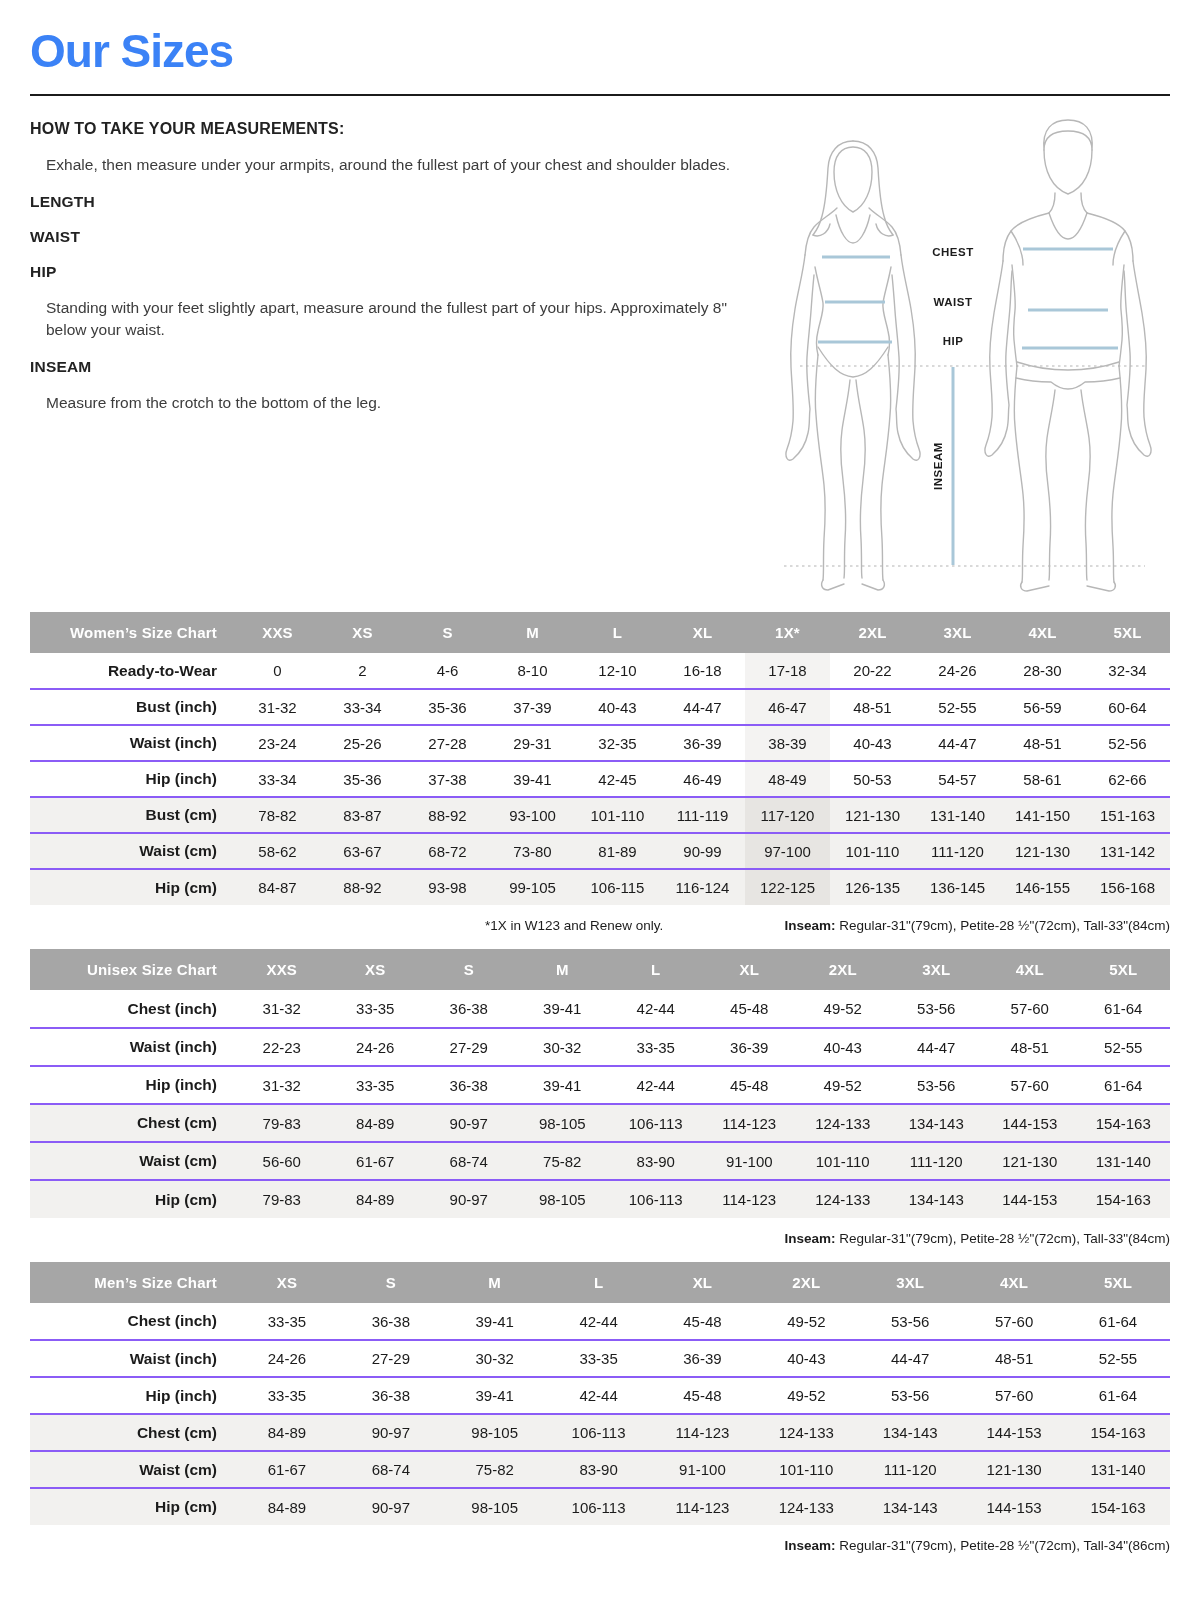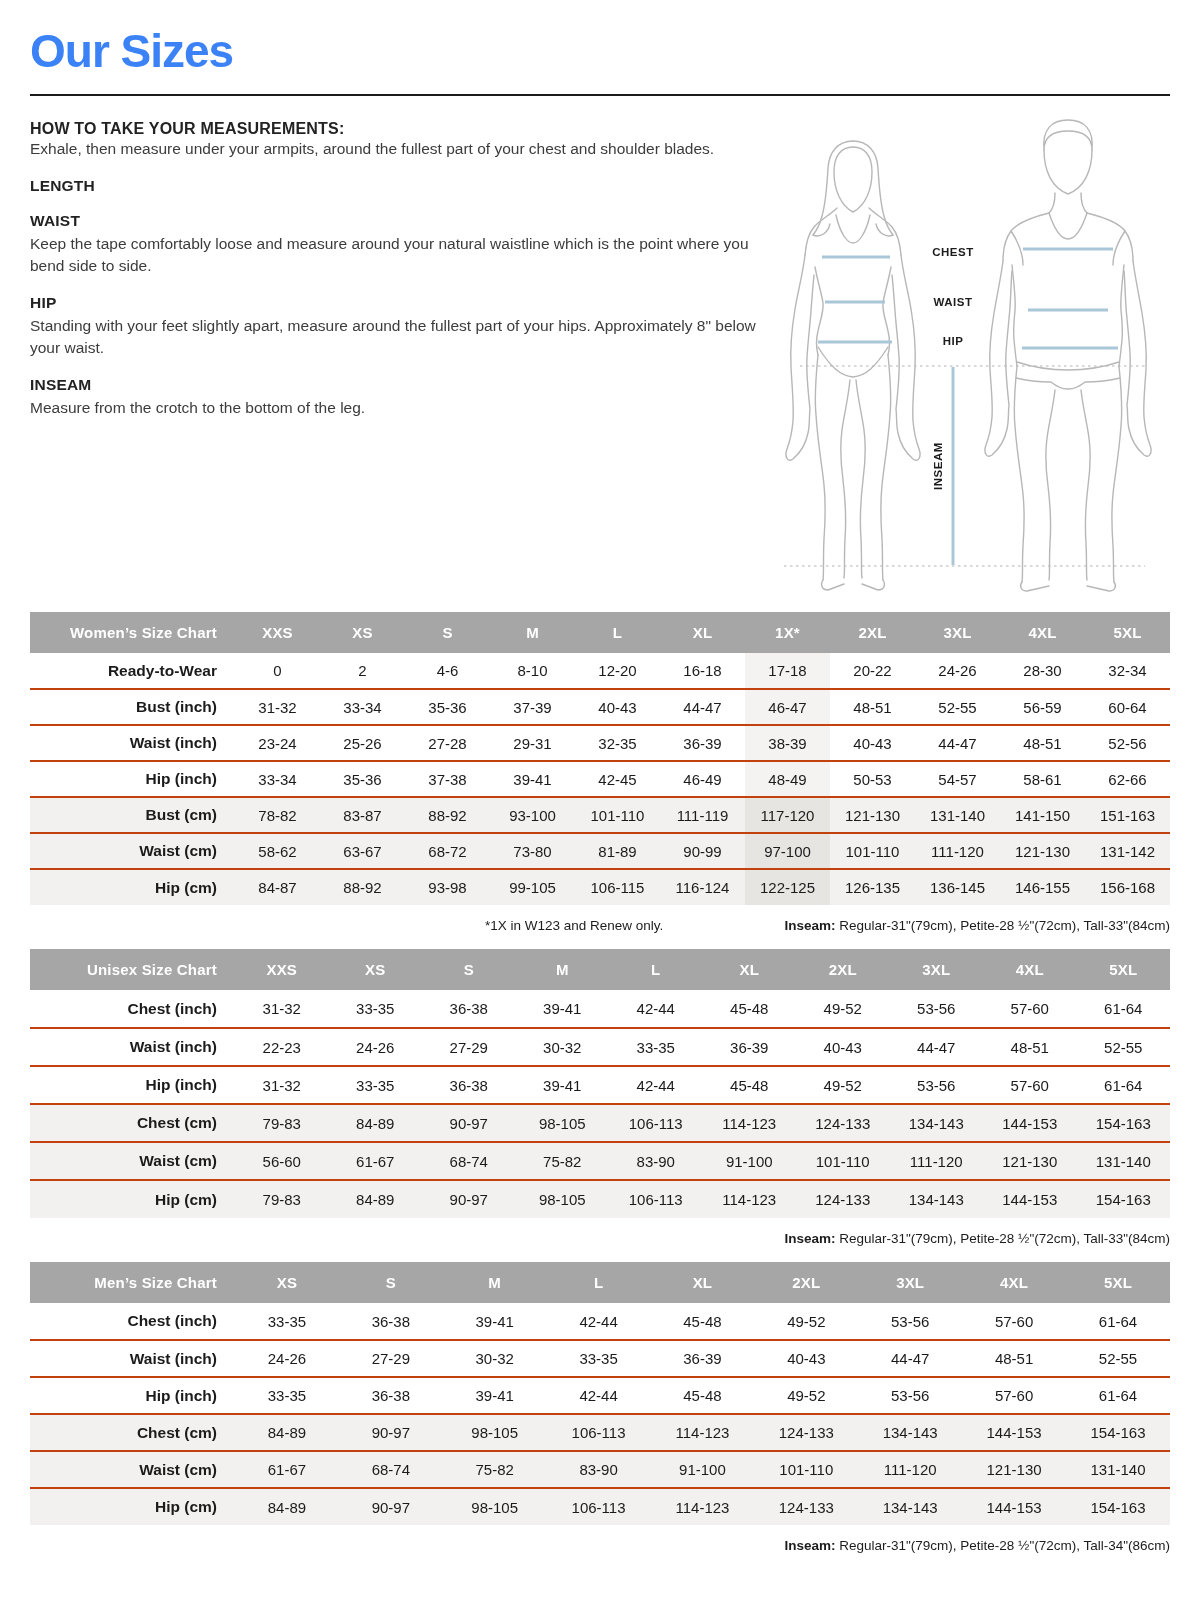--- a/index.html
+++ b/index.html
@@ -16,40 +16,40 @@
     font-size:46px; font-weight:800; letter-spacing:-1px;
     color:#3b82f6; margin:0 0 16px 0;
   }
   .title-rule { border:none; border-top:2.5px solid #1b1b1b; margin:0 0 18px 0; }
 
   
   .content-row { display:flex; align-items:flex-start; margin-bottom:16px; }
   .text-col { width:748px; }
   .how-to { font-size:16px; font-weight:700; color:#222; margin:6px 0 0 0; letter-spacing:.2px; }
   .m-section h3 { font-size:15.5px; font-weight:700; color:#222; margin:17px 0 3px 0; letter-spacing:.2px; }
-  .m-section p { font-size:15.5px; line-height:1.42; color:#3c3c3c; margin:0; }
+  .m-section p { font-size:15.5px; line-height:1.42; color:#3c3c3c; margin:16px; }
 
   .diagram { width:400px; height:482px; margin-left:12px; position:relative; flex:none; }
   .diagram svg { display:block; }
   .fig { fill:none; stroke:#b7b7b7; stroke-width:1.4; stroke-linecap:round; stroke-linejoin:round; }
   .measure { stroke:#a9c7d8; stroke-width:3; fill:none; }
   .dash { stroke:#b3b3b3; stroke-width:1.2; stroke-dasharray:2.5,3.5; fill:none; }
   .diag-label { font-family:"Liberation Sans",sans-serif; font-size:11.5px; font-weight:700; fill:#1c1c1c; letter-spacing:.5px; }
 
   
   .size-table { border-collapse:collapse; table-layout:fixed; width:1140px; }
   .size-table thead th {
     background:#a6a6a6; color:#ffffff; font-size:15px; font-weight:700;
     height:41px; text-align:center; letter-spacing:.2px;
   }
   .size-table thead th.lab { text-align:right; padding-right:18px; font-size:15px; }
   .size-table tbody tr { height:36px; }
   .size-table.rows-38 tbody tr { height:38px; }
   .size-table.rows-37 tbody tr { height:37px; }
-  .size-table tbody tr + tr { border-top:2px solid #c2410c; }
+  .size-table tbody tr + tr { border-top:2px solid #8b5cf6; }
   .size-table tbody th {
     text-align:right; padding-right:18px; font-weight:700; font-size:15.5px; color:#1b1b1b;
   }
   .size-table td { text-align:center; font-size:15px; color:#1b1b1b; }
   .size-table tr.shaded { background:#f2f1ef; }
   .size-table td.hl { background:rgba(48,40,20,0.055); }
 
   .table-note {
     width:1140px; display:flex; justify-content:space-between; align-items:flex-start;
     font-size:13.5px; color:#1c1c1c; margin:13px 0 16px 0;
@@ -71,21 +71,20 @@
       <p class="how-to">HOW TO TAKE YOUR MEASUREMENTS:</p>
 
       <div class="m-section">
         <p>Exhale, then measure under your armpits, around the fullest part of your chest and shoulder blades.</p>
       </div>
       <div class="m-section">
         <h3>LENGTH</h3>
       </div>
       <div class="m-section">
         <h3>WAIST</h3>
-        <p>Keep the tape comfortably loose and measure around your natural waistline which is the point where you bend side to side.</p>
       </div>
       <div class="m-section">
         <h3>HIP</h3>
         <p>Standing with your feet slightly apart, measure around the fullest part of your hips. Approximately 8" below your waist.</p>
       </div>
       <div class="m-section">
         <h3>INSEAM</h3>
         <p>Measure from the crotch to the bottom of the leg.</p>
       </div>
     </div>
@@ -209,21 +208,21 @@
           <th>5XL</th>
         </tr>
       </thead>
       <tbody>
         <tr>
           <th>Ready-to-Wear</th>
           <td>0</td>
           <td>2</td>
           <td>4-6</td>
           <td>8-10</td>
-          <td>12-20</td>
+          <td>12-10</td>
           <td>16-18</td>
           <td class="hl">17-18</td>
           <td>20-22</td>
           <td>24-26</td>
           <td>28-30</td>
           <td>32-34</td>
         </tr>
         <tr>
           <th>Bust (inch)</th>
           <td>31-32</td>

